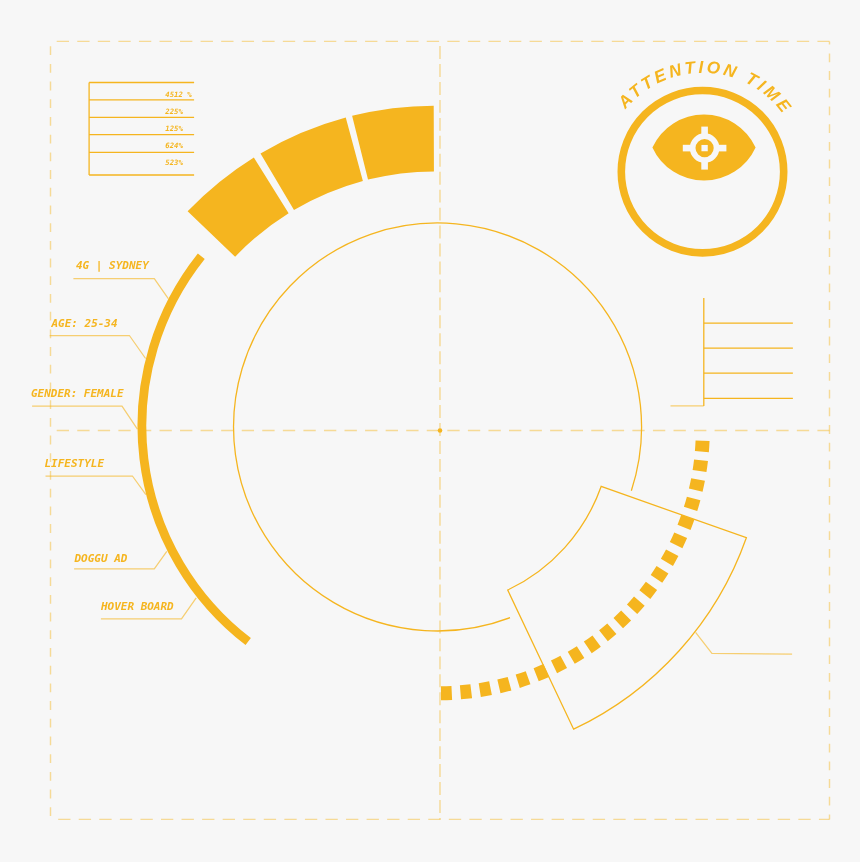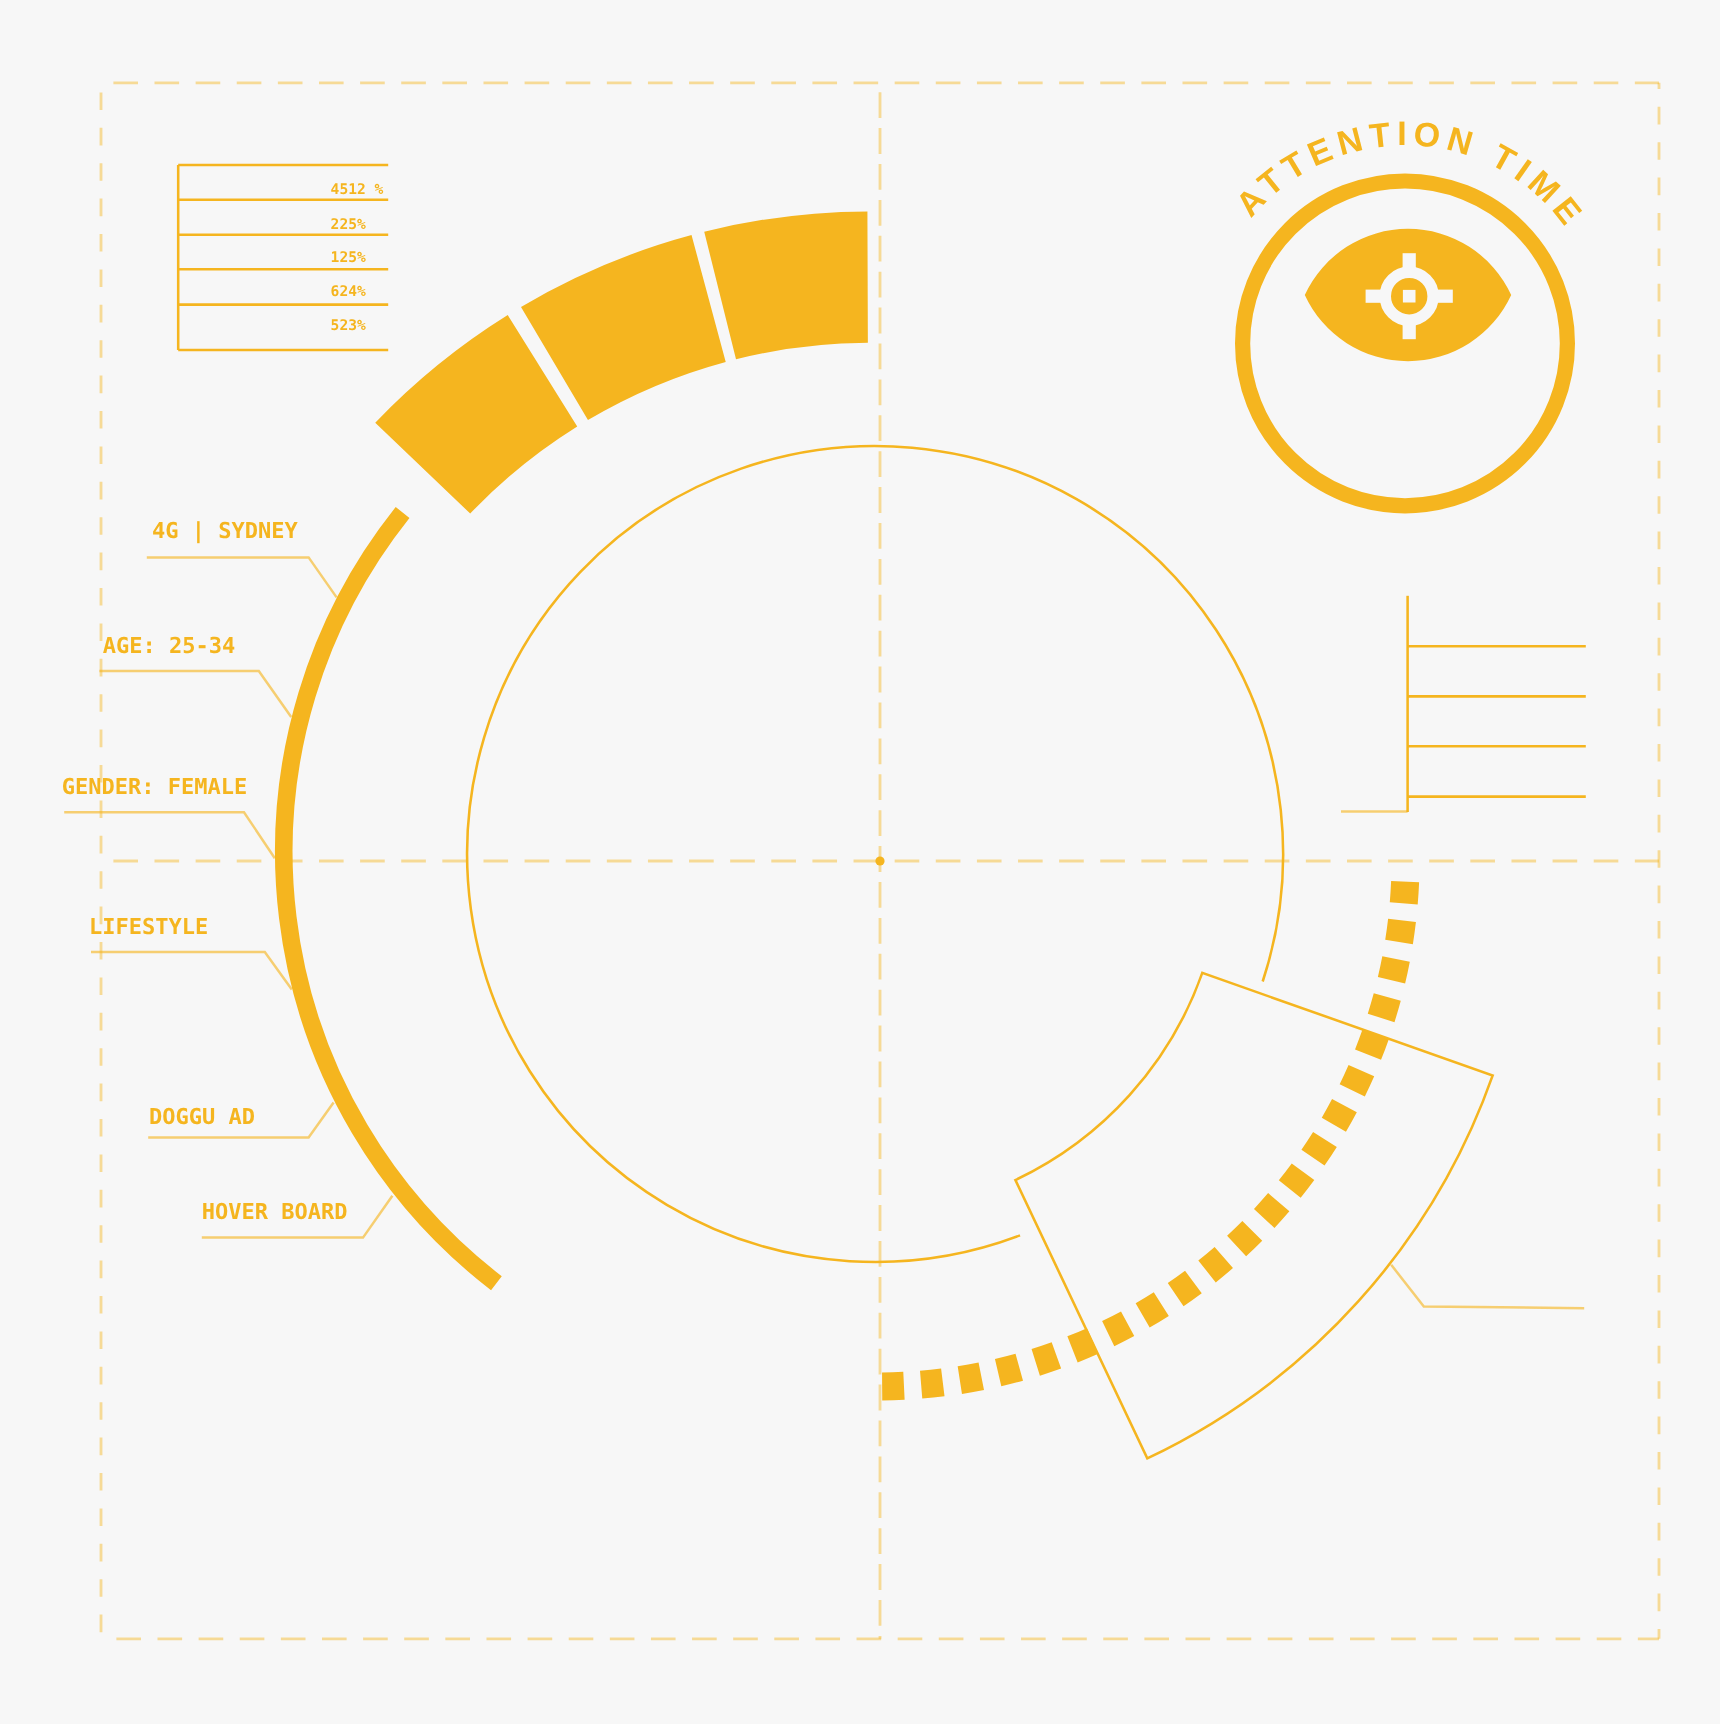--- a/index.html
+++ b/index.html
@@ -1,19 +1,19 @@
 <!DOCTYPE html>
 <html><head>
 <meta charset="utf-8">
 <title>Attention Time</title>
 <style>
   html,body{margin:0;padding:0;}
   body{width:860px;height:862px;background:#F7F7F7;overflow:hidden;
        font-family:"Liberation Sans",sans-serif;}
-  #stage{position:relative;width:860px;height:758px;background:#F7F7F7;}
+  #stage{position:relative;width:860px;height:758px;background:#F7F7F7;font-style:italic;}
   svg{position:absolute;left:0;top:0;}
   .dash{fill:none;stroke:#F5B51F;stroke-width:1.4;opacity:.45;}
   .thin{fill:none;stroke:#F5B51F;stroke-width:1.28;}
   .lead{fill:none;stroke:#F5B51F;stroke-width:1.25;opacity:.62;}
   .solid{fill:#F5B51F;}
   .mono{font-family:"DejaVu Sans Mono",monospace;font-weight:700;fill:#F5B51F;}
 </style>
 </head>
 <body>
 

